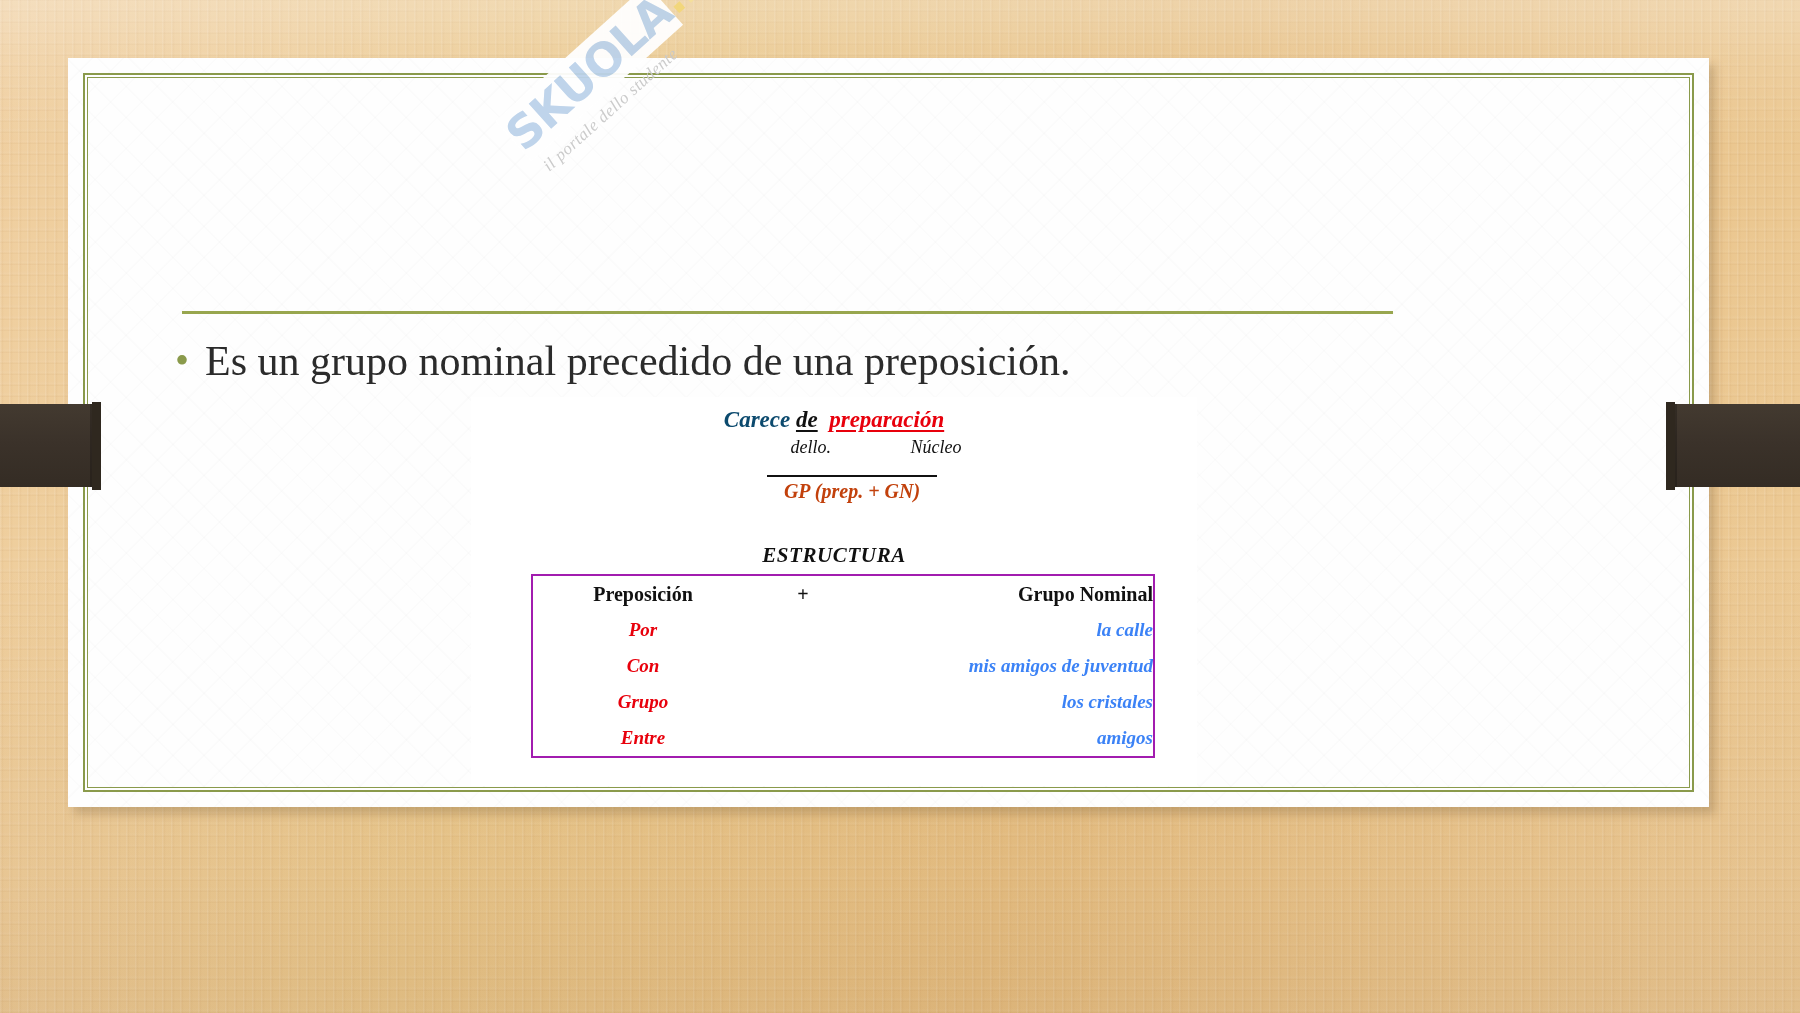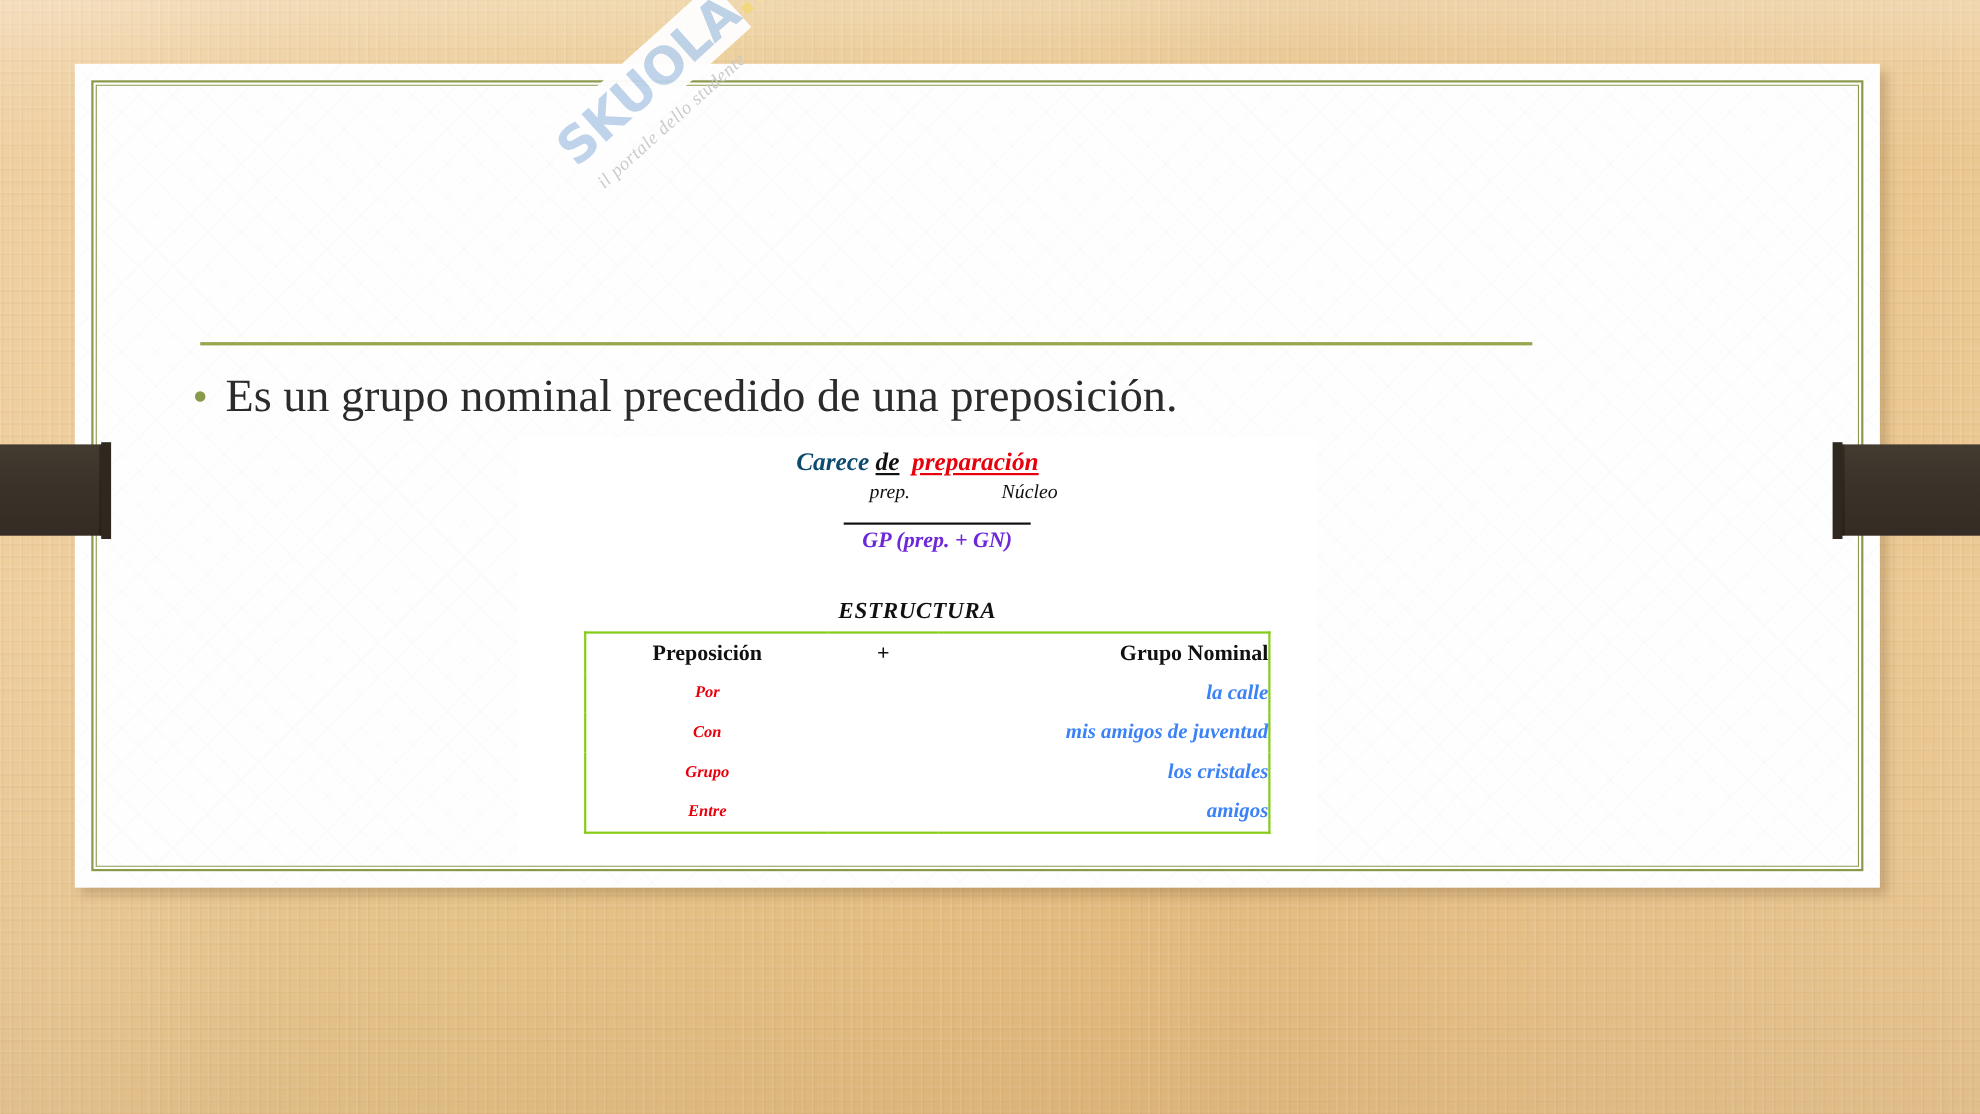--- a/index.html
+++ b/index.html
@@ -253,21 +253,21 @@
   #gp-bar {
     width: 170px;
     height: 2px;
     background: #111111;
     margin: 0 auto 3px auto;
   }
   #gp-text {
     font-size: 20px;
     font-style: italic;
     font-weight: bold;
-    color: #6d28d9;
+    color: #c2410c;
     white-space: nowrap;
   }
 
   
   #estructura {
     position: absolute;
     left: 0; top: 146px;
     width: 726px;
     text-align: center;
     font-size: 21px;
@@ -276,41 +276,41 @@
     color: #111111;
     font-style: italic;
   }
 
   
   #struct-table {
     position: absolute;
     left: 60px;
     top: 177px;
     width: 596px;
-    border: 2px solid #84cc16;
+    border: 2px solid #a21caf;
     border-collapse: collapse;
     table-layout: fixed;
   }
   #struct-table td, #struct-table th {
     border: none;
     padding: 0;
     height: 36px;
     vertical-align: middle;
   }
   .col-prep { width: 220px; text-align: center; }
   .col-plus { width: 100px; text-align: center; }
   .col-gn   { width: 276px; text-align: right; padding-left: 24px !important; }
 
   .hdr {
     font-size: 20px;
     font-weight: bold;
     color: #111111;
   }
   .cell-prep {
-    font-size: 15px;
+    font-size: 19px;
     font-weight: bold;
     font-style: italic;
     color: #e8000c;
   }
   .cell-gn {
     font-size: 19px;
     font-weight: bold;
     font-style: italic;
     color: #3b82f6;
   }
@@ -341,21 +341,21 @@
 
   <div id="bullet-row">
     <span id="bullet-dot">•</span>
     <span id="bullet-text">Es un grupo nominal precedido de una preposición.</span>
   </div>
 
   <div id="figure">
 
     <div id="analysis">
       <div class="an-line1"><span class="an-carece">Carece</span>&nbsp;<span class="an-de">de</span>&nbsp;&nbsp;<span class="an-prep">preparación</span></div>
-      <div class="an-line2"><span class="an-lbl-prep">prep.</span><span class="an-lbl-nuc">Núcleo</span></div>
+      <div class="an-line2"><span class="an-lbl-prep">dello.</span><span class="an-lbl-nuc">Núcleo</span></div>
     </div>
 
     <div id="gp-wrap">
       <div id="gp-bar"></div>
       <div id="gp-text">GP (prep. + GN)</div>
     </div>
 
     <div id="estructura">ESTRUCTURA</div>
 
     <table id="struct-table">

